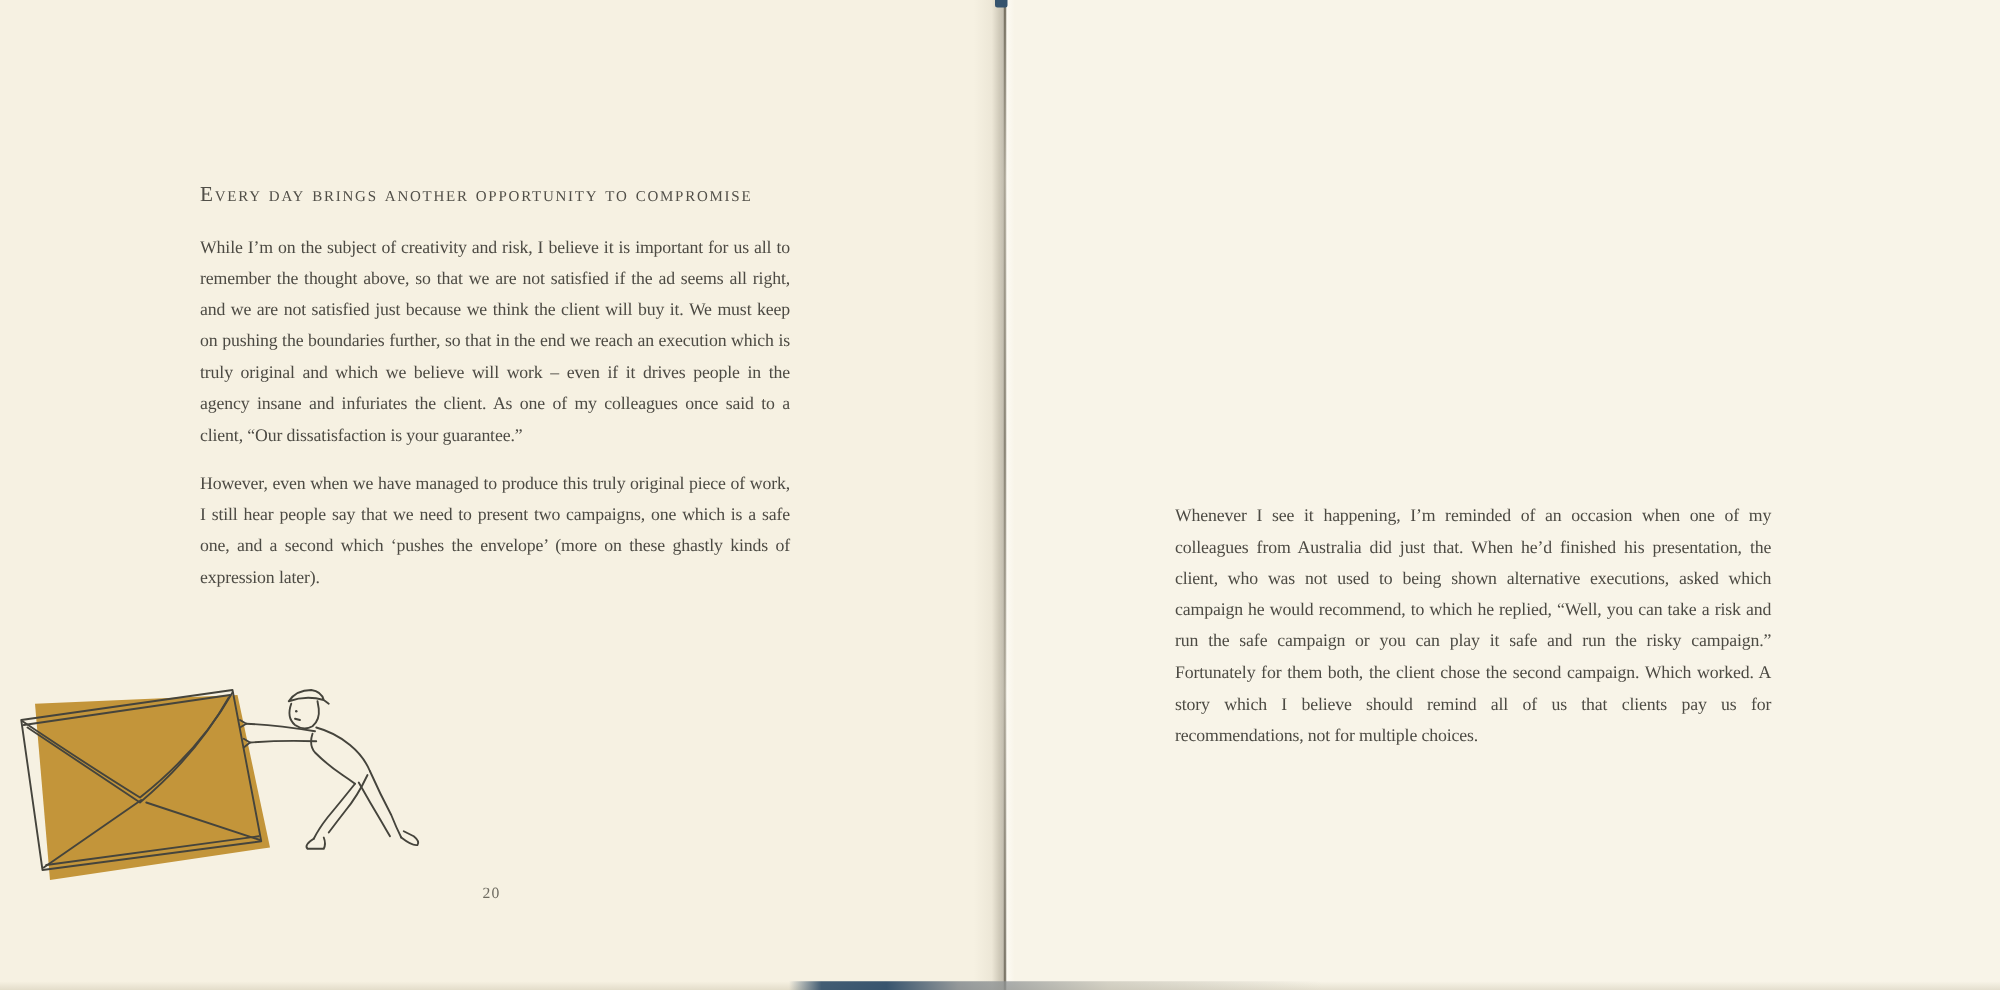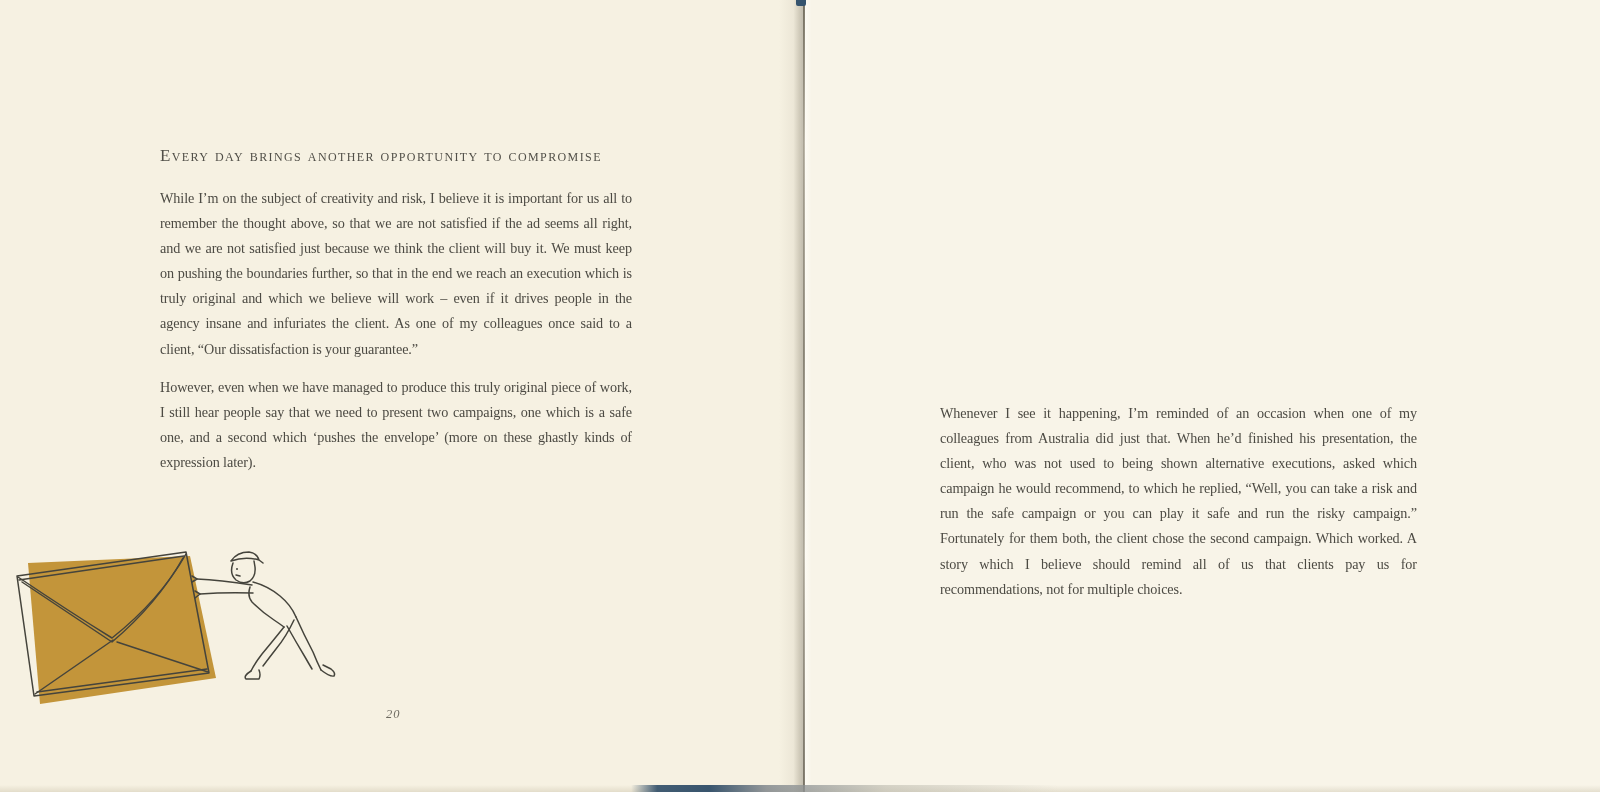--- a/index.html
+++ b/index.html
@@ -62,21 +62,21 @@
     letter-spacing:-0.1px;
     text-align:justify;
     color:var(--ink_text);
   }
   .para .it{}
   .textblock-right{position:absolute;left:940px;top:378px;width:477px;z-index:2;margin-top:23px;}
   .pagenum{
     position:absolute;top:707px;
     font-size:12.5px;color:#6d6a60;letter-spacing:1px;z-index:2;
   }
-  .pagenum.left-num{left:386px;font-style:italic;}
+  .pagenum.left-num{left:386px;}
 
   
   .illus{position:absolute;z-index:1;overflow:visible;}
   .illus-left{left:0px;top:530px;width:340px;height:180px;}
   .s{fill:none;stroke:var(--line_ink);stroke-width:1.5;stroke-linecap:round;stroke-linejoin:round;}
   .f{fill:var(--line_ink);stroke:none;}
 </style>
 </head>
 <body>
 

